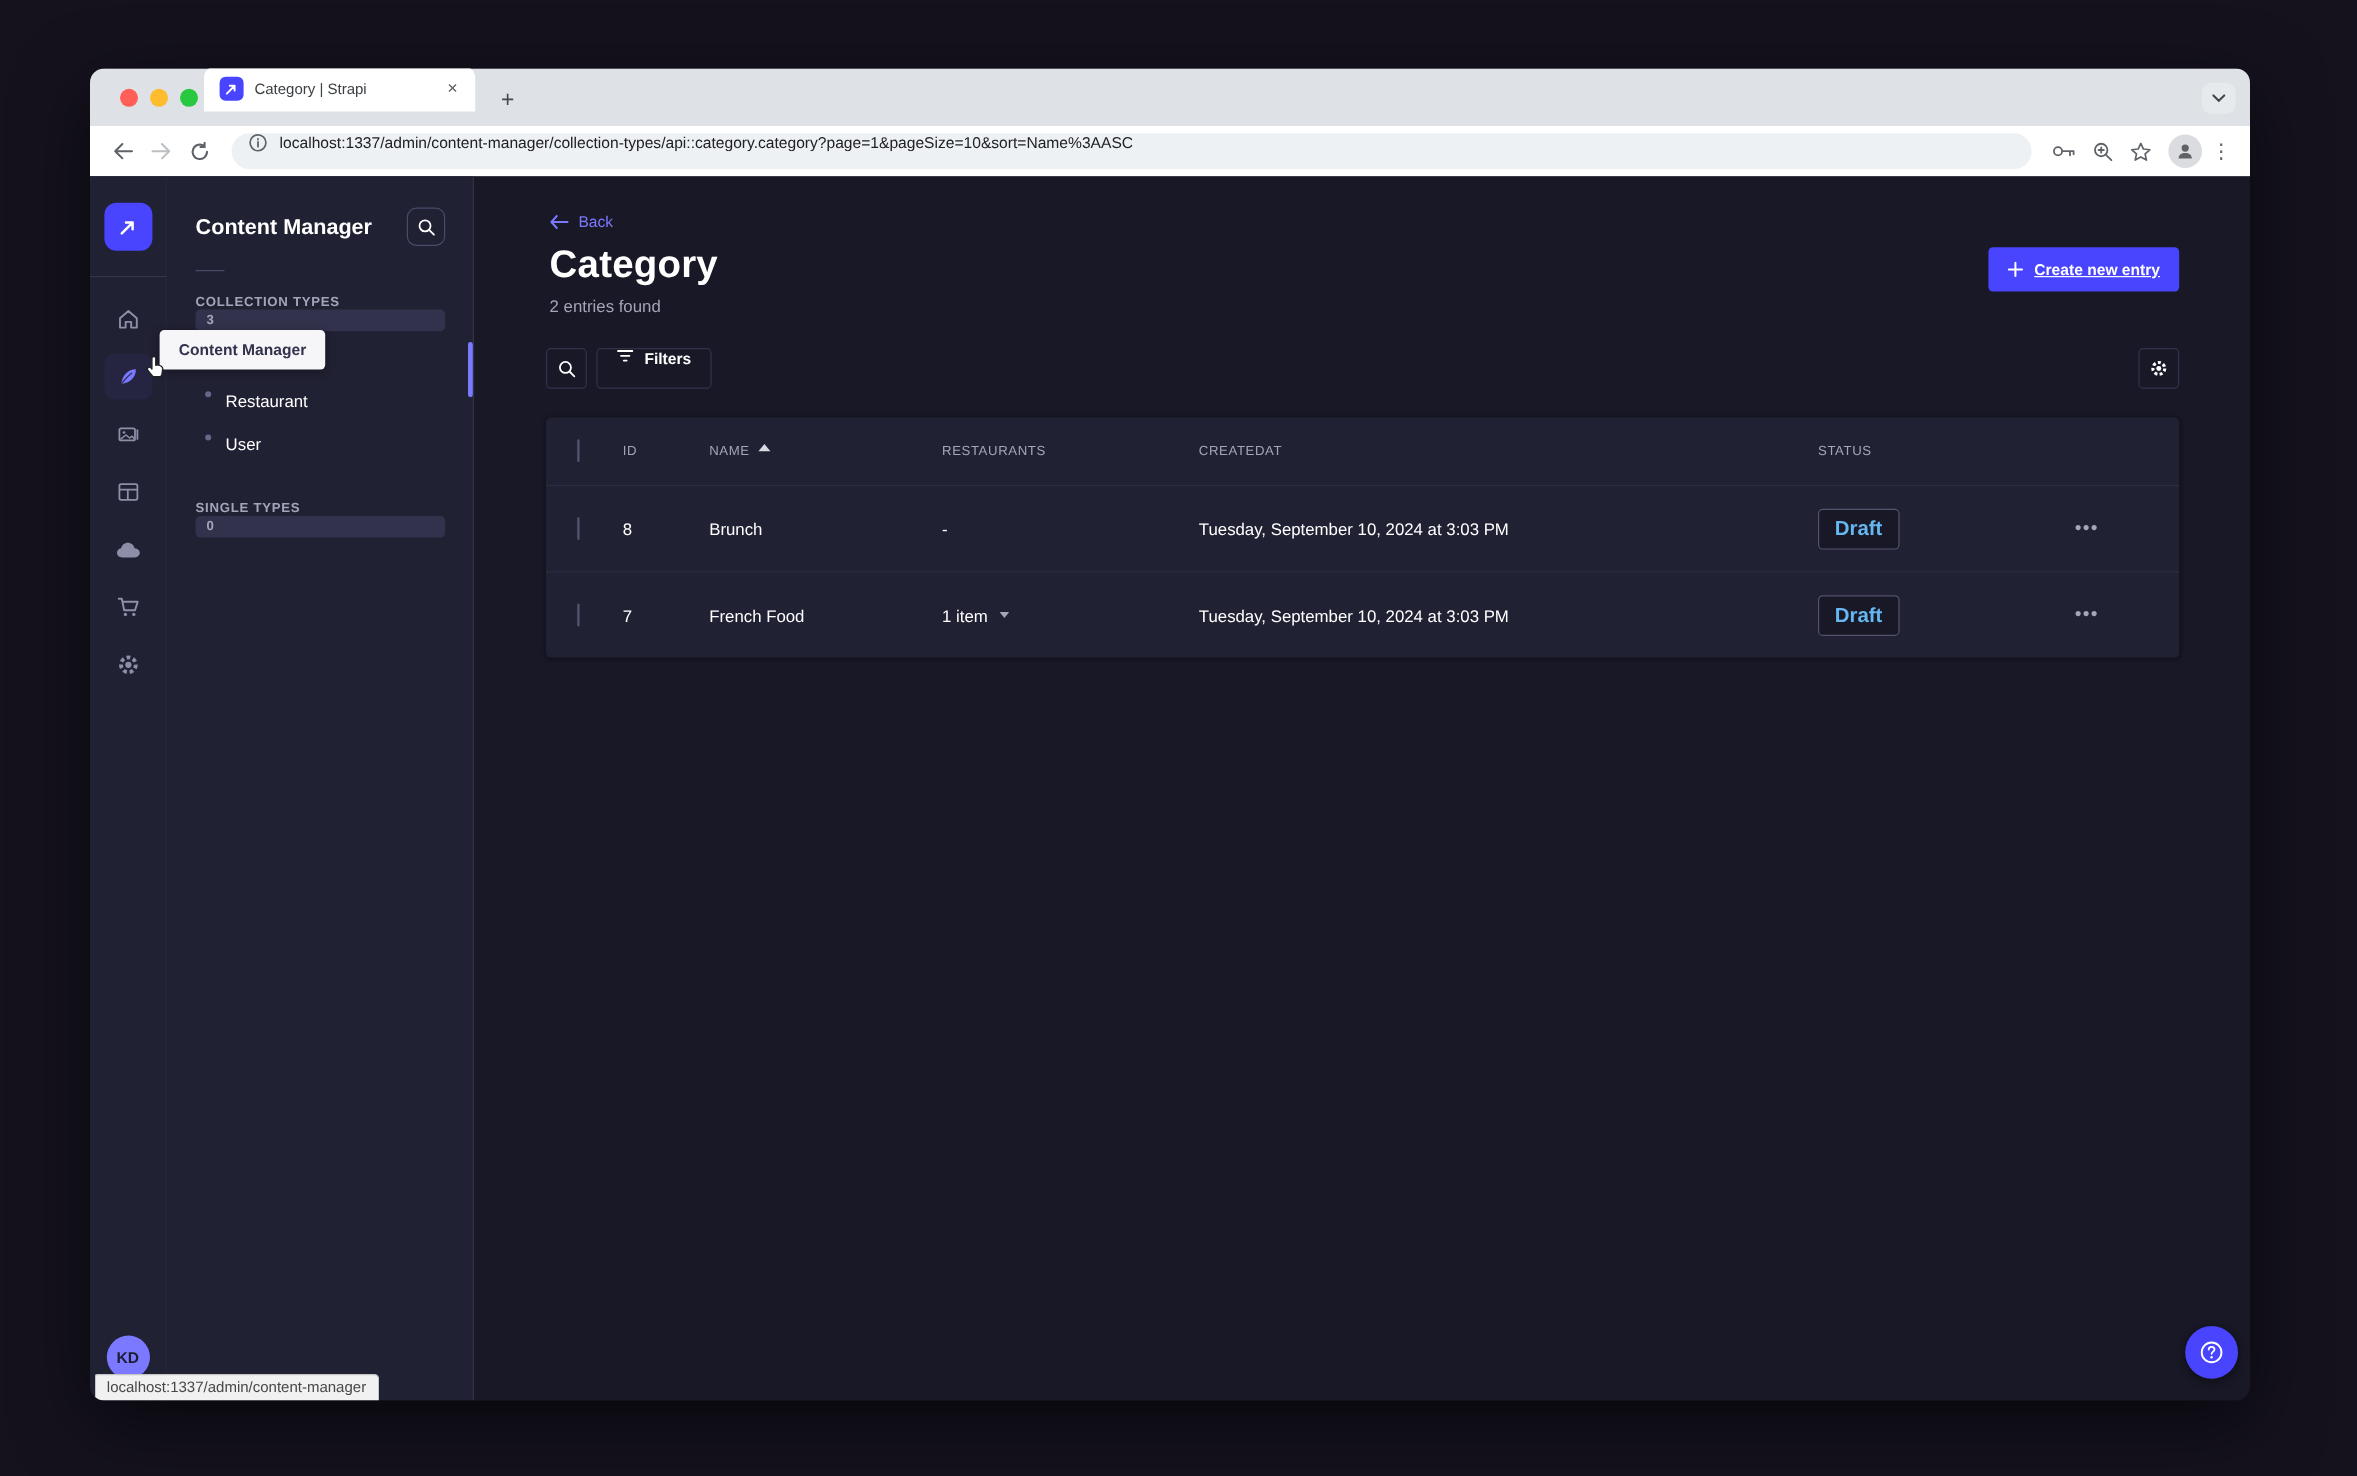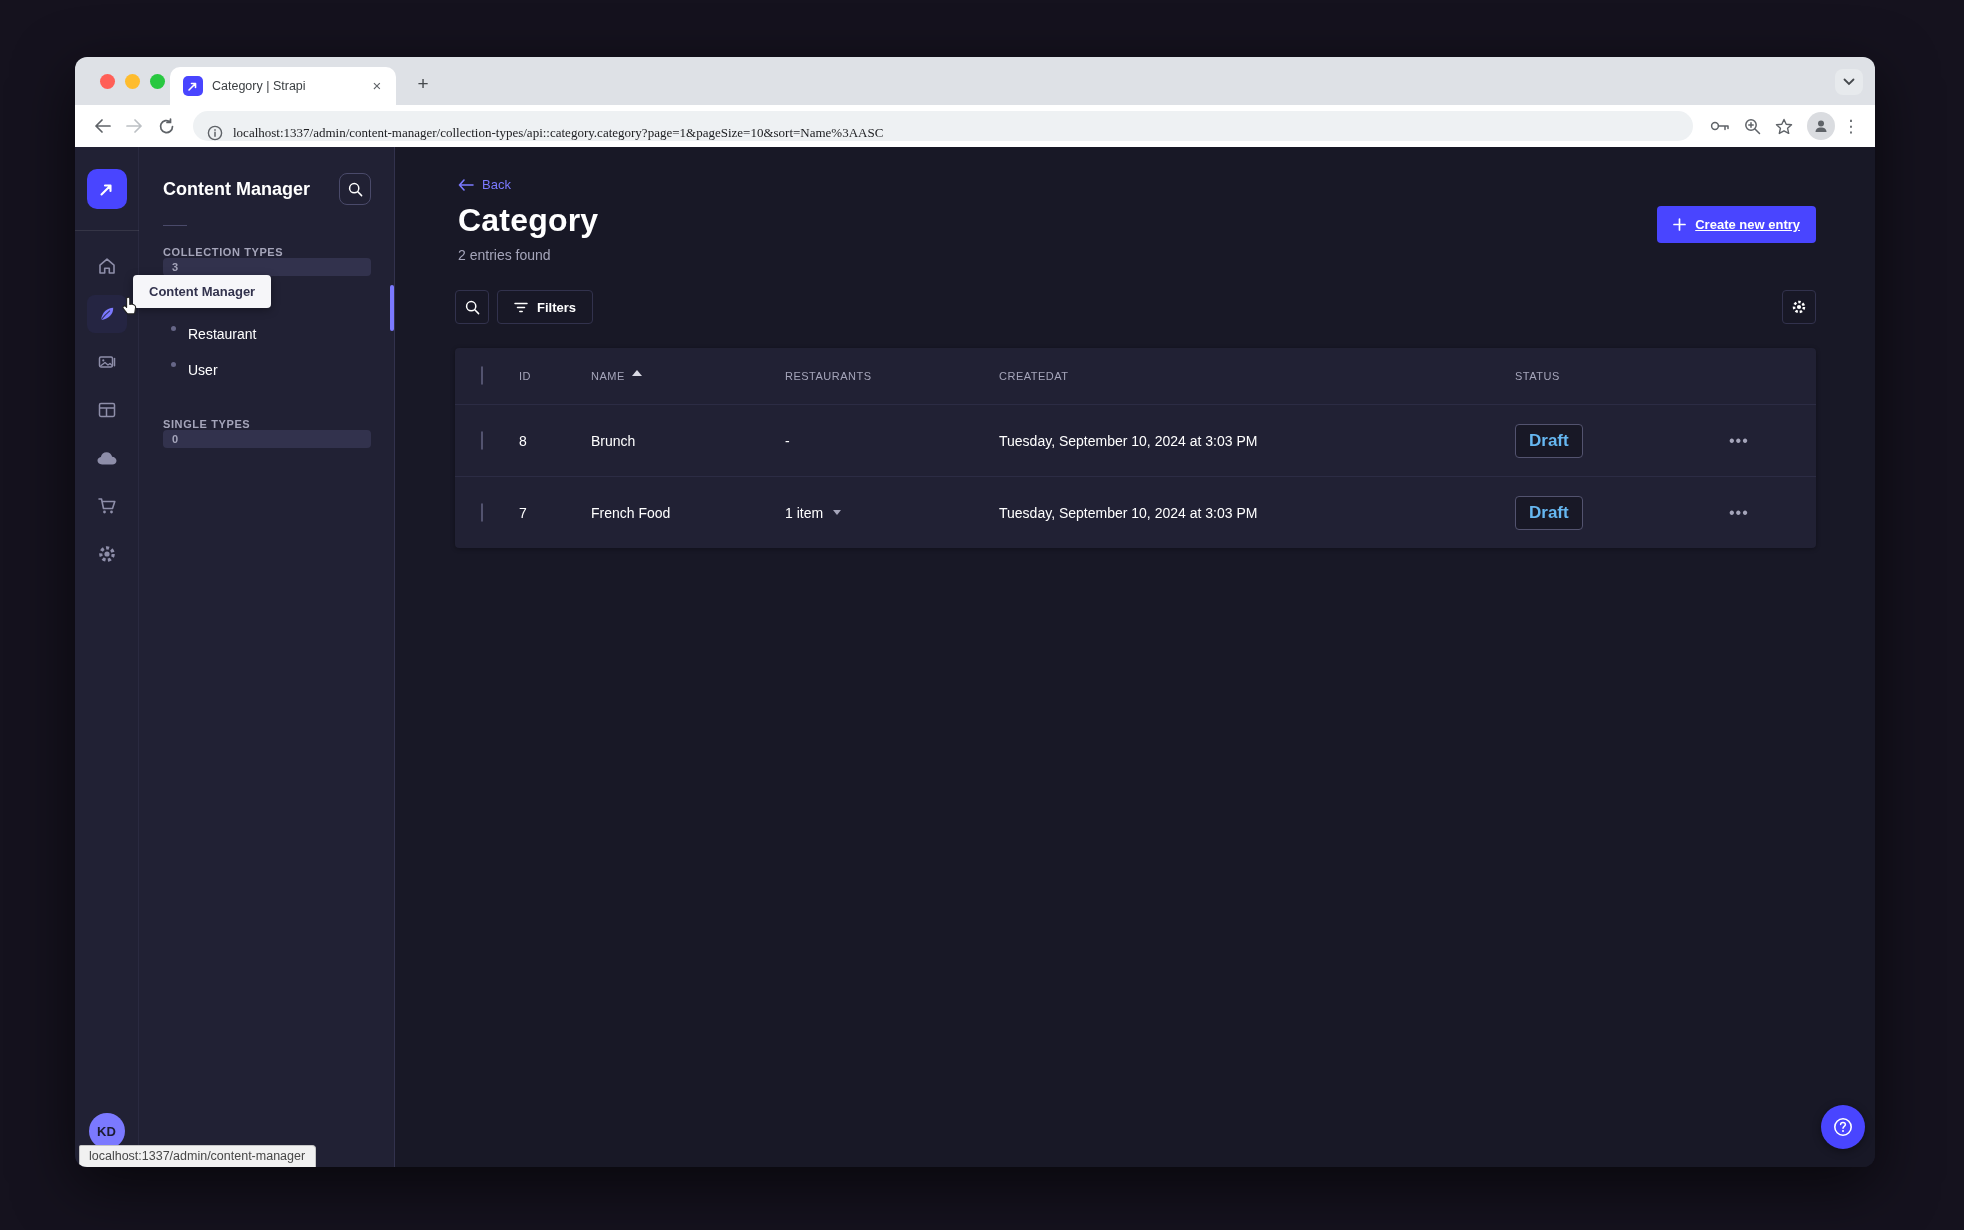--- a/index.html
+++ b/index.html
@@ -18,21 +18,21 @@
   
   .tabstrip {
     height:48px; background:#dee1e6; display:flex; align-items:flex-end; position:relative;
   }
   .traffic { display:flex; gap:10px; position:absolute; left:25px; top:17px; }
   .traffic span { width:15px; height:15px; border-radius:50%; display:block; }
   .t-close { background:#ff5f57; }
   .t-min { background:#febc2e; }
   .t-zoom { background:#28c840; }
   .tab {
-    position:absolute; left:95px; bottom:0; width:226px; height:38px;
+    position:absolute; left:95px; bottom:12px; width:226px; height:38px;
     background:#ffffff; border-radius:10px 10px 0 0;
     display:flex; align-items:center; padding:0 10px 0 13px; gap:9px;
   }
   .favicon {
     width:20px; height:20px; border-radius:5px; background:#4945ff; flex:none;
     display:flex; align-items:center; justify-content:center;
   }
   .tab-title { font-size:12.5px; color:#3c4043; white-space:nowrap; overflow:hidden; flex:1; }
   .tab-close { font-size:15px; color:#5f6368; width:18px; height:18px; line-height:17px; text-align:center; border-radius:50%; flex:none; }
   .newtab {
@@ -43,21 +43,21 @@
     position:absolute; right:12px; top:12px; width:28px; height:26px; border-radius:8px;
     background:#e7eaed; display:flex; align-items:center; justify-content:center; color:#45494d;
   }
   .toolbar {
     height:42px; background:#ffffff; display:flex; align-items:center; padding:0 14px; gap:6px;
   }
   .nav-btn { width:26px; height:26px; display:flex; align-items:center; justify-content:center; color:#5f6368; font-size:17px; }
   .nav-btn.disabled { color:#bcc0c4; }
   .urlbar {
     flex:1; height:30px; margin:0 8px; background:#eef1f3; border-radius:15px;
-    display:flex; align-items:flex-end; padding:0 14px; gap:10px; min-width:0;font-family:Liberation Serif, serif;
+    display:flex; align-items:flex-start; padding:0 14px; gap:10px; min-width:0;
   }
   .url-text { font-size:13px; color:#202124; white-space:nowrap; overflow:hidden; }
   .tb-icon { width:26px; height:26px; display:flex; align-items:center; justify-content:center; color:#5f6368; }
   .tb-avatar { width:28px; height:28px; border-radius:50%; background:#dadce0; display:flex; align-items:center; justify-content:center; margin-left:4px; }
   .kebab { font-size:17px; color:#5f6368; letter-spacing:0; width:20px; text-align:center; }
   
   .app { position:relative; height:1020px; display:flex; background:#181826; }
   .rail {
     width:64px; background:#212134; border-right:1px solid #2a2a40;
     display:flex; flex-direction:column; align-items:center; flex:none;
@@ -122,21 +122,21 @@
     display:flex; align-items:center; gap:9px; font-family:inherit;text-decoration:underline;
   }
   .filters-row { display:flex; gap:8px; margin:27px 59px 0 60px; align-items:center; }
   .icon-btn {
     width:34px; height:34px; border:1px solid #32324d; border-radius:4px; background:transparent;
     display:flex; align-items:center; justify-content:center; color:#ffffff;
   }
   .filters-btn {
     height:34px; border:1px solid #32324d; border-radius:4px; background:transparent;
     color:#ffffff; font-size:13px; font-weight:bold; padding:0 16px;
-    display:flex; align-items:center; gap:9px; font-family:inherit;
+    display:flex; align-items:flex-start; gap:9px; font-family:inherit;
   }
   .gear-right { margin-left:auto; }
   .table-card {
     margin:24px 59px 0 60px; background:#212134; border-radius:4px;
     box-shadow:0 1px 4px rgba(3,3,5,.35);
   }
   .trow {
     display:grid; grid-template-columns:64px 72px 194px 214px 516px 200px 1fr;
     align-items:center;
   }

